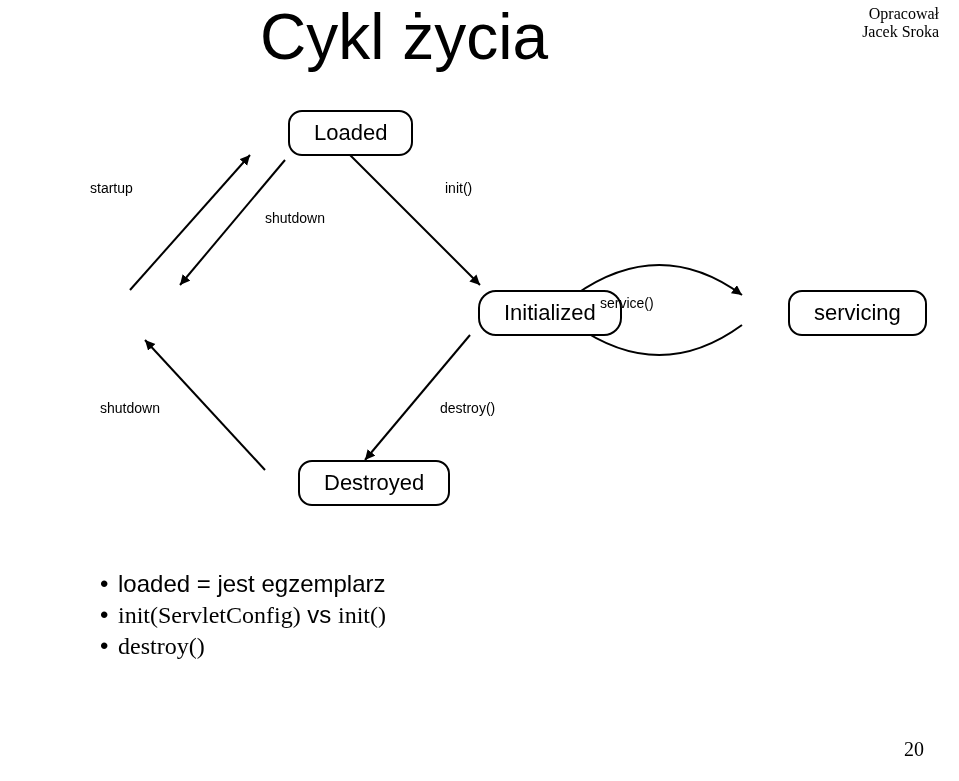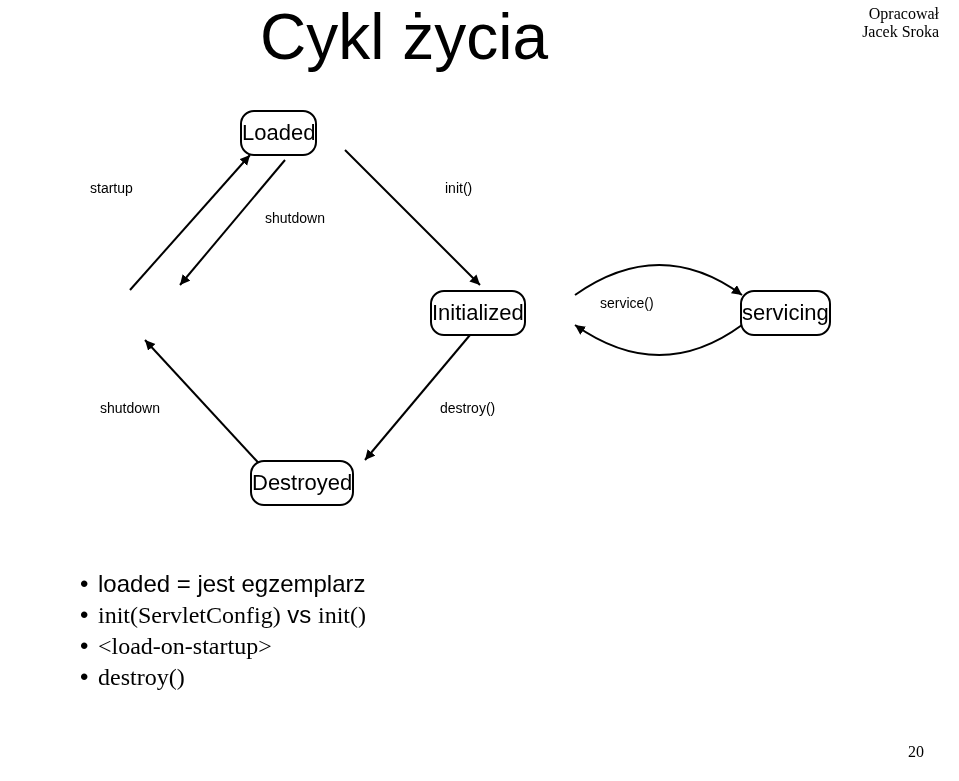--- a/index.html
+++ b/index.html
@@ -32,51 +32,53 @@
     position: absolute;
     left: 70px;
     top: 90px;
     width: 830px;
     height: 440px;
   }
   .node {
     position: absolute;
     border: 2px solid #000;
     border-radius: 14px;
-    padding: 8px 0;
+    padding: 8px 24px;
     font-size: 22px;
     background: #fff;
     text-align: center;
+    margin-left: 48px;
   }
   .label {
     position: absolute;
     font-size: 14px;
   }
   .bullets {
     position: absolute;
     left: 80px;
     top: 570px;
     font-size: 24px;
   }
   .bullets .row {
     margin-bottom: 3px;
+    margin-left: 20px;
   }
   .bullets .dot {
     display: inline-block;
     width: 18px;
   }
   .mono {
     font-family: Liberation Serif, serif;
   }
   .page-num {
     position: absolute;
     right: 35px;
     bottom: 20px;
     font-family: "Times New Roman", Times, serif;
-    font-size: 16px;
+    font-size: 20px;
   }
   svg { position: absolute; left:0; top:0; pointer-events:none; }
 </style>
 </head>
 <body>
 
 <div class="title">Cykl życia</div>
 
 <div class="attribution">
   <div>Opracował</div>
@@ -101,40 +103,37 @@
     <path d="M505 205 Q590 145 672 205" stroke="#000" stroke-width="2" fill="none" marker-end="url(#arrow)"></path>
 
     <path d="M672 235 Q590 295 505 235" stroke="#000" stroke-width="2" fill="none" marker-end="url(#arrow)"></path>
 
     <line x1="400" y1="245" x2="295" y2="370" stroke="#000" stroke-width="2" marker-end="url(#arrow)"></line>
 
     <line x1="195" y1="380" x2="75" y2="250" stroke="#000" stroke-width="2" marker-end="url(#arrow)"></line>
   </svg>
 
   <div class="node" style="left:170px; top:20px;">Loaded</div>
-  <div class="node" style="left:360px; top:200px;">Initialized</div>
+  <div class="node" style="left:360px; top:200px;border-radius:18px;">Initialized</div>
   <div class="node" style="left:670px; top:200px;border-radius:14px;">servicing</div>
   <div class="node" style="left:180px; top:370px;">Destroyed</div>
 
   <div class="label" style="left:20px; top:90px;">startup</div>
   <div class="label" style="left:195px; top:120px;">shutdown</div>
   <div class="label" style="left:375px; top:90px;">init()</div>
   <div class="label" style="left:530px; top:205px;">service()</div>
   <div class="label" style="left:370px; top:310px;">destroy()</div>
   <div class="label" style="left:30px; top:310px;">shutdown</div>
 </div>
 
 <div class="bullets">
   <div class="row">
     <span class="dot">•</span><span>loaded = jest egzemplarz</span>
   </div>
   <div class="row">
     <span class="dot">•</span><span class="mono">init(ServletConfig)</span><span> vs </span><span class="mono">init()</span>
   </div>
   <div class="row">
-    <span class="dot">•</span><span class="mono">&lt;load-on-startup&gt;</span>
-  </div>
-  <div class="row">
     <span class="dot">•</span><span class="mono">destroy()</span>
   </div>
 </div>
 
 <div class="page-num">20</div>
 
 </body></html>

